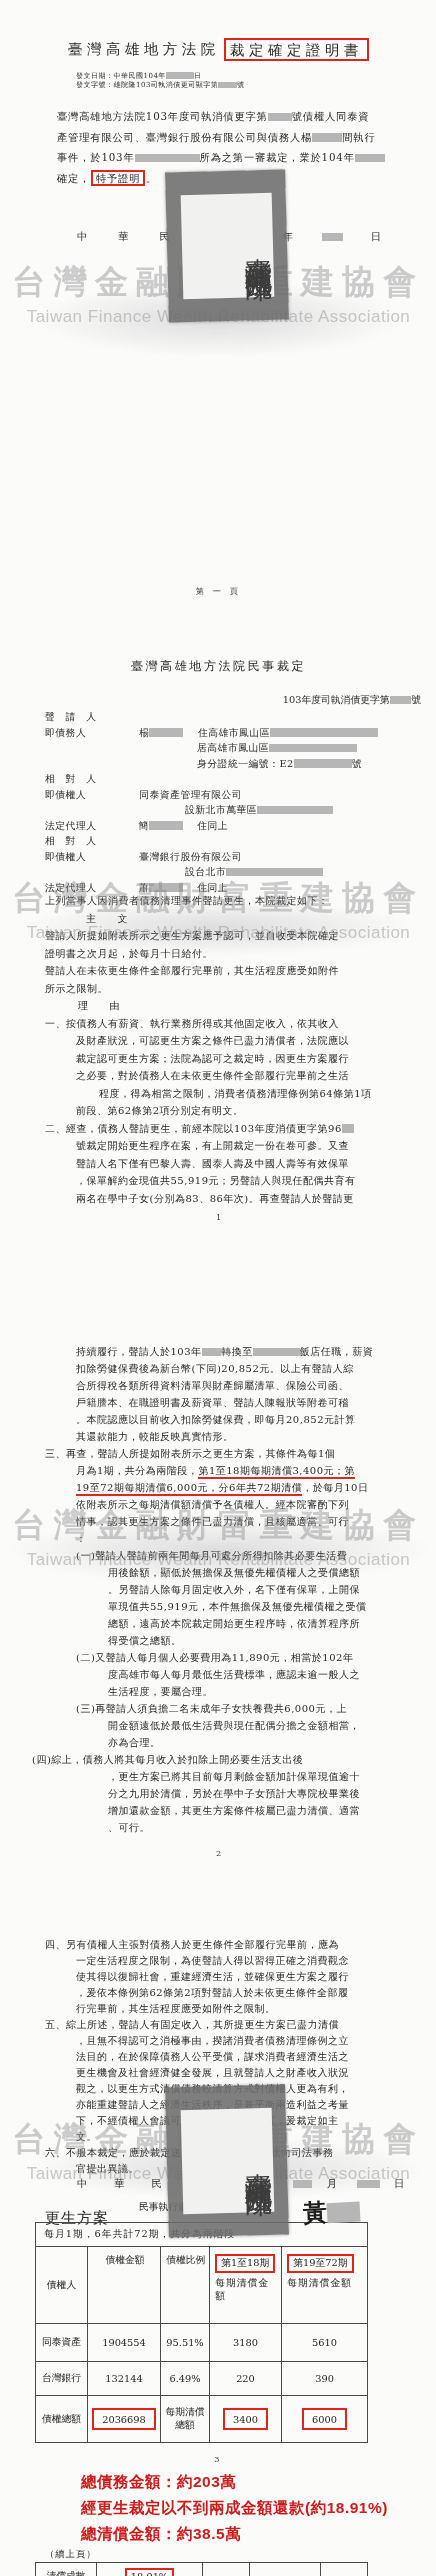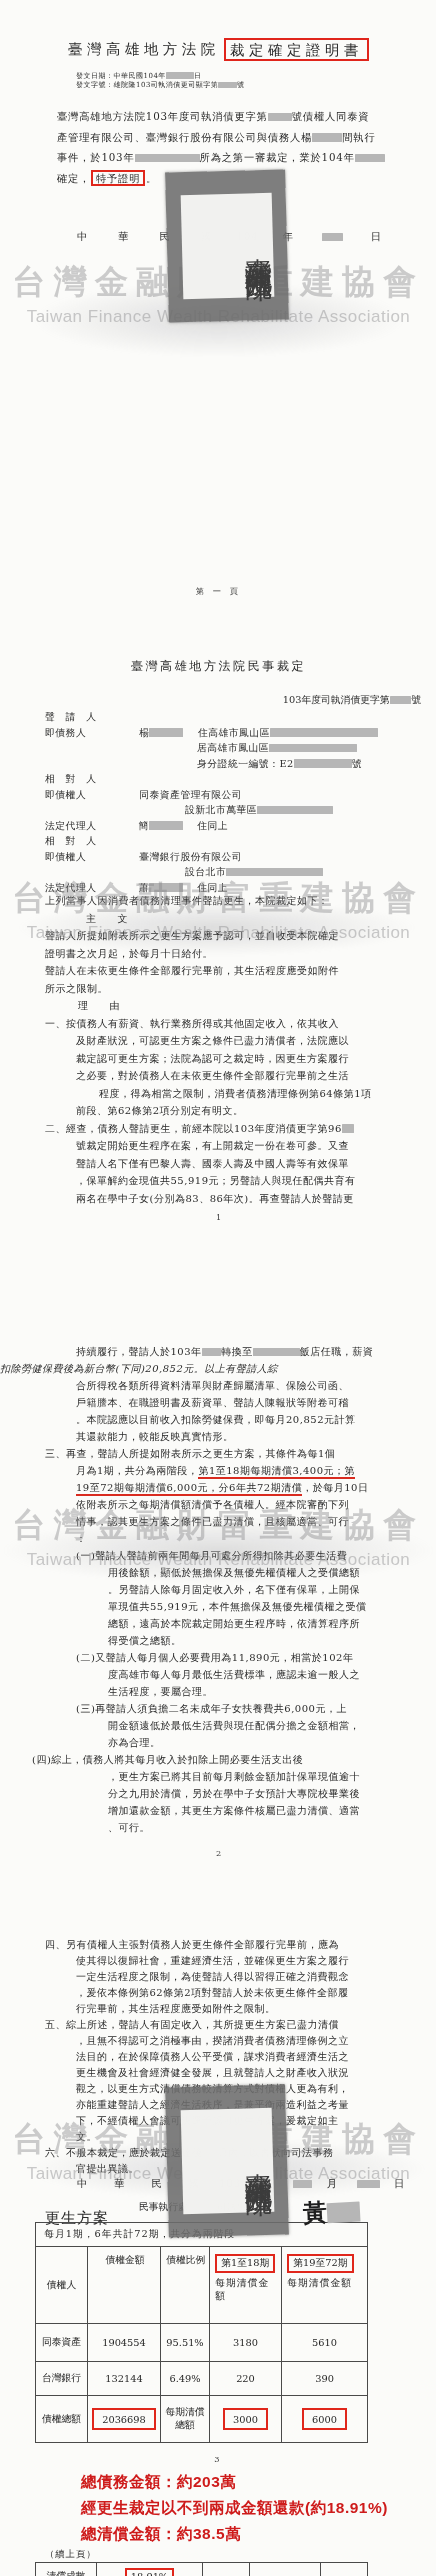--- a/index.html
+++ b/index.html
@@ -149,21 +149,21 @@
     <div class="ln" style="padding-left: 45px;"><span>二、經查，債務人聲請更生，前經本院以103年度消債更字第96</span><span class="rd" style="width: 12.4px;"></span></div>
     <div class="ln" style="padding-left: 76px;"><span>號裁定開始更生程序在案，有上開裁定一份在卷可參。又查</span></div>
     <div class="ln" style="padding-left: 76px;"><span>聲請人名下僅有巴黎人壽、國泰人壽及中國人壽等有效保單</span></div>
     <div class="ln" style="padding-left: 76px;"><span>，保單解約金現值共55,919元；另聲請人與現任配偶共育有</span></div>
     <div class="ln" style="padding-left: 76px;"><span>兩名在學中子女(分別為83、86年次)。再查聲請人於聲請更</span></div>
   </div>
 <div id="p2-footer" class="pfoot">1</div>
 
 <div id="p3-body" class="sec">
     <div class="ln" style="padding-left: 76px;"><span>持續履行，聲請人於103年</span><span class="rd" style="width: 19.6px;"></span><span>轉換至</span><span class="rd" style="width: 47px;"></span><span>飯店任職，薪資</span></div>
-    <div class="ln" style=" font-style: italic;"><span>扣除勞健保費後為新台幣(下同)20,852元。以上有聲請人綜</span></div>
+    <div class="ln" style="padding-left: 76px;"><span>扣除勞健保費後為新台幣(下同)20,852元。以上有聲請人綜</span></div>
     <div class="ln" style="padding-left: 76px;"><span>合所得稅各類所得資料清單與財產歸屬清單、保險公司函、</span></div>
     <div class="ln" style="padding-left: 76px;"><span>戶籍謄本、在職證明書及薪資單、聲請人陳報狀等附卷可稽</span></div>
     <div class="ln" style="padding-left: 76px;"><span>。本院認應以目前收入扣除勞健保費，即每月20,852元計算</span></div>
     <div class="ln" style="padding-left: 76px;"><span>其還款能力，較能反映真實情形。</span></div>
     <div class="ln" style="padding-left: 45px;"><span>三、再查，聲請人所提如附表所示之更生方案，其條件為每1個</span></div>
     <div class="ln" style="padding-left: 76px;"><span>月為1期，共分為兩階段，</span><span class="ul">第1至18期每期清償3,400元；第</span></div>
     <div class="ln" style="padding-left: 76px;"><span class="ul">19至72期每期清償6,000元，分6年共72期清償</span><span>，於每月10日</span></div>
     <div class="ln" style="padding-left: 76px;"><span>依附表所示之每期清償額清償予各債權人。經本院審酌下列</span></div>
     <div class="ln" style="padding-left: 76px;"><span>情事，認其更生方案之條件已盡力清償，且核屬適當、可行</span></div>
     <div class="ln" style="padding-left: 76px;"><span>：</span></div>
@@ -182,22 +182,22 @@
     <div class="ln" style="padding-left: 32px;"><span>(四)綜上，債務人將其每月收入於扣除上開必要生活支出後</span></div>
     <div class="ln" style="padding-left: 108px;"><span>，更生方案已將其目前每月剩餘金額加計保單現值逾十</span></div>
     <div class="ln" style="padding-left: 108px;"><span>分之九用於清償，另於在學中子女預計大專院校畢業後</span></div>
     <div class="ln" style="padding-left: 108px;"><span>增加還款金額，其更生方案條件核屬已盡力清償、適當</span></div>
     <div class="ln" style="padding-left: 108px;"><span>、可行。</span></div>
   </div>
 <div id="p3-footer" class="pfoot">2</div>
 
 <div id="p4-body" class="sec">
     <div class="ln" style="padding-left: 45px;"><span>四、另有債權人主張對債務人於更生條件全部履行完畢前，應為</span></div>
+    <div class="ln" style="padding-left: 76px;"><span>一定生活程度之限制，為使聲請人得以習得正確之消費觀念</span></div>
     <div class="ln" style="padding-left: 76px;"><span>使其得以復歸社會，重建經濟生活，並確保更生方案之履行</span></div>
-    <div class="ln" style="padding-left: 76px;"><span>一定生活程度之限制，為使聲請人得以習得正確之消費觀念</span></div>
     <div class="ln" style="padding-left: 76px;"><span>，爰依本條例第62條第2項對聲請人於未依更生條件全部履</span></div>
     <div class="ln" style="padding-left: 76px;"><span>行完畢前，其生活程度應受如附件之限制。</span></div>
     <div class="ln" style="padding-left: 45px;"><span>五、綜上所述，聲請人有固定收入，其所提更生方案已盡力清償</span></div>
     <div class="ln" style="padding-left: 76px;"><span>，且無不得認可之消極事由，揆諸消費者債務清理條例之立</span></div>
     <div class="ln" style="padding-left: 76px;"><span>法目的，在於保障債務人公平受償，謀求消費者經濟生活之</span></div>
     <div class="ln" style="padding-left: 76px;"><span>更生機會及社會經濟健全發展，且就聲請人之財產收入狀況</span></div>
     <div class="ln" style="padding-left: 76px;"><span>觀之，以更生方式清償債務較清算方式對債權人更為有利，</span></div>
     <div class="ln" style="padding-left: 76px;"><span>亦能重建聲請人之經濟生活秩序，是兼平衡兩造利益之考量</span></div>
     <div class="ln" style="padding-left: 76px;"><span>下，不經債權人會議可決逕予認可更生方案，爰裁定如主</span></div>
     <div class="ln" style="padding-left: 76px;"><span>文。</span></div>
@@ -246,21 +246,21 @@
     <td>台灣銀行</td>
     <td>132144</td>
     <td>6.49%</td>
     <td>220</td>
     <td>390</td>
   </tr>
   <tr style="height:47px;">
     <td>債權總額</td>
     <td><span class="rbx big">2036698</span></td>
     <td>每期清償總額</td>
-    <td><span class="rbx big">3000</span></td>
+    <td><span class="rbx big">3400</span></td>
     <td><span class="rbx big">6000</span></td>
   </tr>
 </tbody>
   </table>
 
 <div class="pfoot" style="top:2454px;">3</div>
 
 <div id="ann">
     <div class="ln"><span>總債務金額：約203萬</span></div>
     <div class="ln"><span>經更生裁定以不到兩成金額還款(約18.91%)</span></div>

